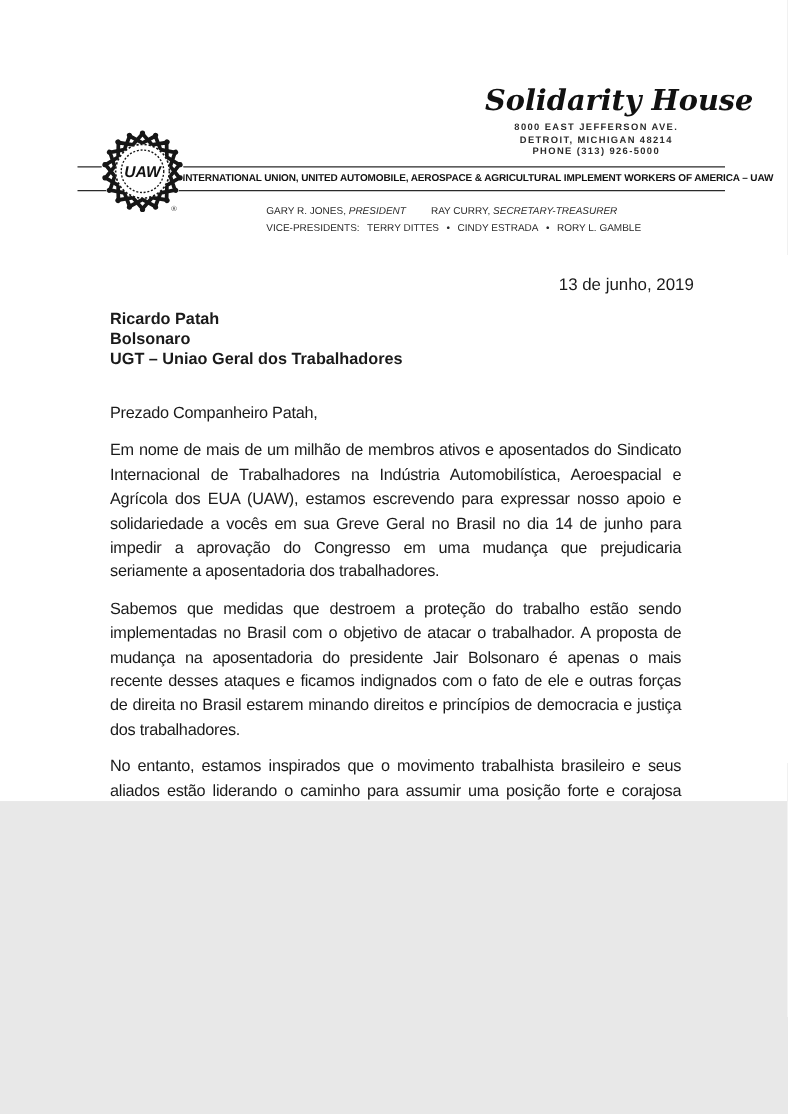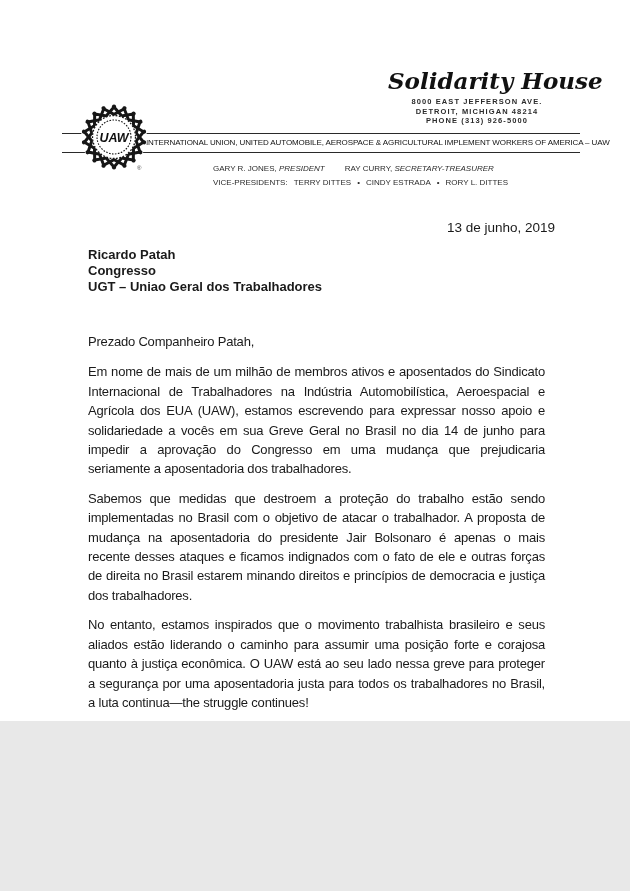--- a/index.html
+++ b/index.html
@@ -1,18 +1,18 @@
 <!DOCTYPE html>
 <html><head>
 <meta charset="utf-8">
 <style>
   html,body{margin:0;padding:0;background:#e8e8e8;}
   .page{
     position:relative;
-    width:630px;height:721px;
+    width:630px;height:641px;
     margin:0 auto;
     background:#ffffff;
     font-family:"Liberation Sans",sans-serif;
     color:#1a1a1a;
     overflow:hidden;
   }
   
   .solidarity{
     position:absolute;top:68px;left:388px;width:178px;
     text-align:center;
@@ -30,21 +30,21 @@
     color:#2b2b2b;white-space:nowrap;
   }
   .rule{
     position:absolute;left:62px;width:518px;height:0;
     border-top:1.8px solid #2a2a2a;
   }
   .rule-top{top:133px;}
   .rule-bottom{top:151.5px;}
   .banner-text{
     position:absolute;top:137.5px;left:146px;width:434px;
-    font-size:8px;font-weight:normal;letter-spacing:-0.1px;
+    font-size:8px;font-weight:bold;letter-spacing:-0.1px;
     white-space:nowrap;color:#111;
   }
   .logo-wrap{position:absolute;top:103px;left:80px;width:68px;height:68px;}
   .reg-mark{
     position:absolute;top:165px;left:137px;
     font-size:6px;color:#444;
   }
   .officers{
     position:absolute;top:162px;left:213px;
     font-size:8px;color:#2b2b2b;line-height:13.5px;
@@ -60,21 +60,21 @@
     font-size:13.5px;
   }
   .recipient{
     position:absolute;top:247px;left:88px;
     font-size:13px;font-weight:bold;line-height:16px;
   }
   .body-flow{
     position:absolute;top:320px;left:88px;width:457px;
     font-size:13px;line-height:19.4px;letter-spacing:-0.2px;
   }
-  .salutation{margin:12px 0 11px 0;}
+  .salutation{margin:0 0 11px 0;}
   .para{margin:0 0 10px 0;text-align:justify;}
   .closing{margin:9px 0 0 0;font-weight:bold;}
   .sig-block{margin-top:8px;text-align:center;}
   .sig-svg{display:block;margin:0 auto;}
   .signer{
     margin-top:2px;text-align:center;
     font-size:13.5px;font-weight:bold;line-height:16px;
   }
 </style>
 </head>
@@ -177,29 +177,29 @@
       <text x="0" y="0.5" text-anchor="middle" dominant-baseline="central" font-family="Liberation Sans, sans-serif" font-size="12.5" font-weight="bold" font-style="italic" fill="#111">UAW</text>
     </svg>
   </div>
   <span class="reg-mark">®</span>
 
   <div class="officers">
     <div>
       <span class="pair"><span>GARY R. JONES,</span> <i>PRESIDENT</i></span><span class="pair" style="margin-right:12px"><span>RAY CURRY,</span> <i>SECRETARY-TREASURER</i></span>
     </div>
     <div>
-      <span class="vp-label">VICE-PRESIDENTS:</span><span>TERRY DITTES</span><span class="sep">•</span><span>CINDY ESTRADA</span><span class="sep">•</span><span>RORY L. DITTES</span>
+      <span class="vp-label">VICE-PRESIDENTS:</span><span>TERRY DITTES</span><span class="sep">•</span><span>CINDY ESTRADA</span><span class="sep">•</span><span>RORY L. GAMBLE</span>
     </div>
   </div>
 
   <div class="date-line">13 de junho, 2019</div>
 
   <div class="recipient">
     <div>Ricardo Patah</div>
-    <div>Congresso</div>
+    <div>Bolsonaro</div>
     <div>UGT – Uniao Geral dos Trabalhadores</div>
   </div>
 
   <div class="body-flow">
     <p class="salutation">Prezado Companheiro Patah,</p>
     <p class="para">Em nome de mais de um milhão de membros ativos e aposentados do Sindicato Internacional de Trabalhadores na Indústria Automobilística, Aeroespacial e Agrícola dos EUA (UAW), estamos escrevendo para expressar nosso apoio e solidariedade a vocês em sua Greve Geral no Brasil no dia 14 de junho para impedir a aprovação do Congresso em uma mudança que prejudicaria seriamente a aposentadoria dos trabalhadores.</p>
     <p class="para">Sabemos que medidas que destroem a proteção do trabalho estão sendo implementadas no Brasil com o objetivo de atacar o trabalhador. A proposta de mudança na aposentadoria do presidente Jair Bolsonaro é apenas o mais recente desses ataques e ficamos indignados com o fato de ele e outras forças de direita no Brasil estarem minando direitos e princípios de democracia e justiça dos trabalhadores.</p>
     <p class="para">No entanto, estamos inspirados que o movimento trabalhista brasileiro e seus aliados estão liderando o caminho para assumir uma posição forte e corajosa quanto à justiça econômica. O UAW está ao seu lado nessa greve para proteger a segurança por uma aposentadoria justa para todos os trabalhadores no Brasil, a luta continua—the struggle continues!</p>
     <p class="closing">Em solidariedade,</p>
 

